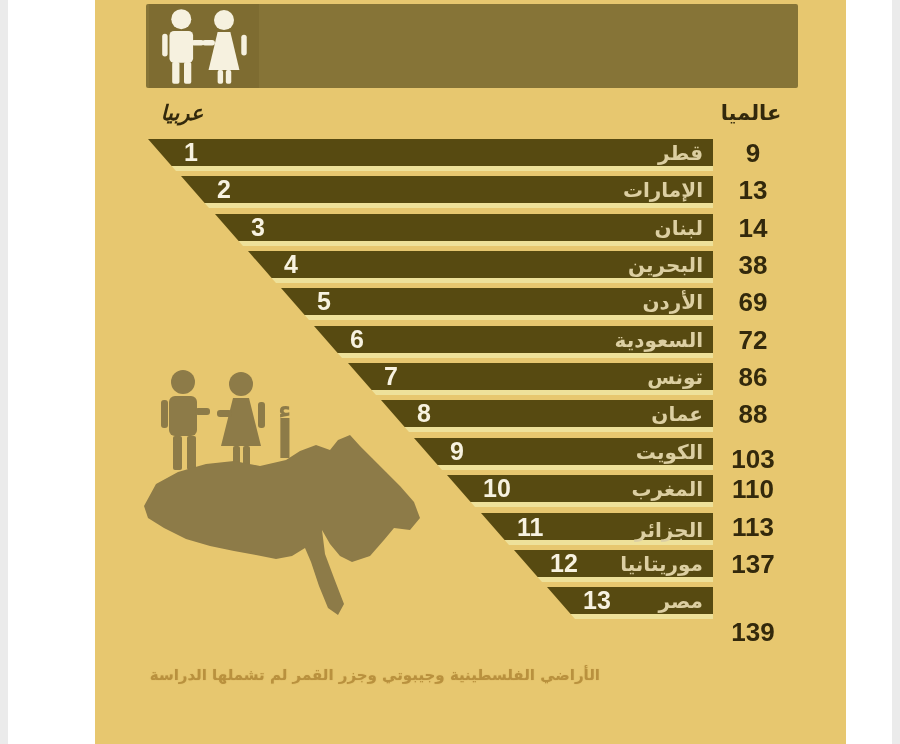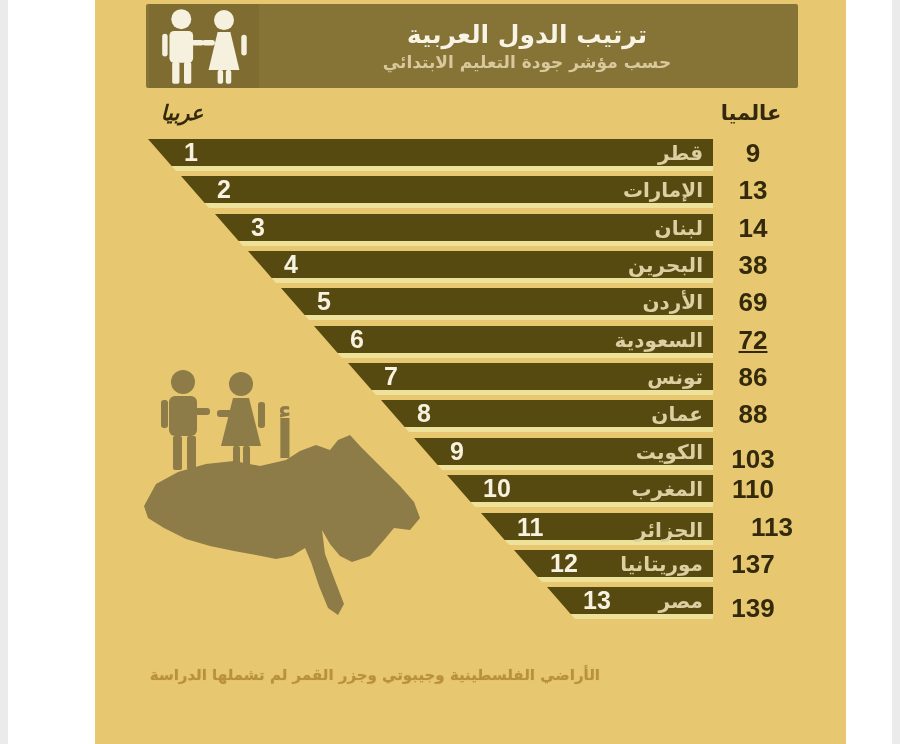--- a/index.html
+++ b/index.html
@@ -100,22 +100,20 @@
           <circle cx="77" cy="14" r="11"></circle>
           <polygon points="70,27 84,27 94,69 60,69"></polygon>
           <rect x="53" y="36" width="14" height="6" rx="3"></rect>
           <rect x="96" y="30" width="6" height="23" rx="3"></rect>
           <rect x="70" y="69" width="6" height="15" rx="2"></rect>
           <rect x="79" y="69" width="6" height="15" rx="2"></rect>
         </g>
       </svg>
     </div>
     <div id="header-text">
-      <div id="main-title">ترتيب الدول العربية</div>
-      <div id="sub-title">حسب مؤشر جودة التعليم الابتدائي</div>
     </div>
   </div>
 
   <svg id="watermark" viewBox="0 0 295 265">
     <g fill="#8a7847">
 
       <circle cx="45" cy="24" r="12"></circle>
       <rect x="31" y="38" width="28" height="40" rx="6"></rect>
       <rect x="23" y="42" width="7" height="28" rx="3"></rect>
       <rect x="57" y="50" width="15" height="7" rx="3"></rect>
@@ -174,21 +172,21 @@
   <div class="bar" style="left: 281px; top: 288px; width: 432px;">
     <span class="arab-rank num">5</span>
     <span class="country">الأردن</span>
   </div>
   <div class="global num" style="left: 713px; top: 288px;">69</div>
 
   <div class="bar" style="left: 314px; top: 326px; width: 399px;">
     <span class="arab-rank num">6</span>
     <span class="country">السعودية</span>
   </div>
-  <div class="global num" style="left: 713px; top: 326px; text-decoration: underline;">72</div>
+  <div class="global num" style="left: 713px; top: 326px;">72</div>
 
   <div class="bar" style="left: 348px; top: 363px; width: 365px;">
     <span class="arab-rank num">7</span>
     <span class="country">تونس</span>
   </div>
   <div class="global num" style="left: 713px; top: 363px;">86</div>
 
   <div class="bar" style="left: 381px; top: 400px; width: 332px;">
     <span class="arab-rank num">8</span>
     <span class="country">عمان</span>
@@ -204,28 +202,28 @@
   <div class="bar" style="left: 447px; top: 475px; width: 266px;">
     <span class="arab-rank num">10</span>
     <span class="country">المغرب</span>
   </div>
   <div class="global num" style="left: 713px; top: 475px;">110</div>
 
   <div class="bar" style="left: 481px; top: 513px; width: 232px; align-items: flex-end;">
     <span class="arab-rank num">11</span>
     <span class="country">الجزائر</span>
   </div>
-  <div class="global num" style="left: 713px; top: 513px; text-align: right;">113</div>
+  <div class="global num" style="left: 713px; top: 513px;">113</div>
 
   <div class="bar" style="left: 514px; top: 550px; width: 199px;">
     <span class="arab-rank num">12</span>
     <span class="country">موريتانيا</span>
   </div>
   <div class="global num" style="left: 713px; top: 550px;">137</div>
 
   <div class="bar" style="left: 547px; top: 587px; width: 166px;">
     <span class="arab-rank num">13</span>
     <span class="country">مصر</span>
   </div>
-  <div class="global num" style="left: 713px; top: 594px;">139</div>
+  <div class="global num" style="left: 713px; top: 618px;">139</div>
 </div>
 
 <div id="footer-note">الأراضي الفلسطينية وجيبوتي وجزر القمر لم تشملها الدراسة</div>
 
 </body></html>

